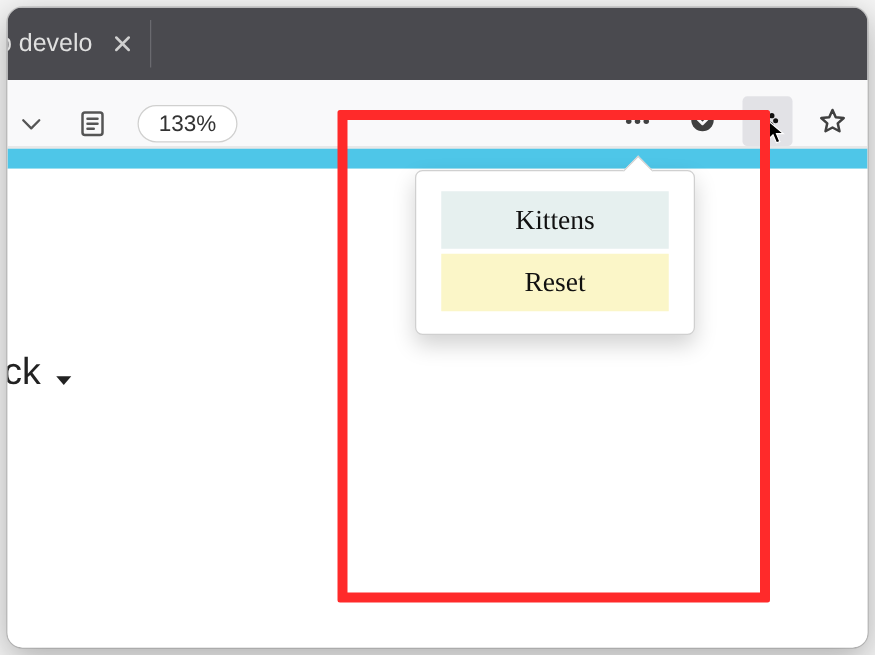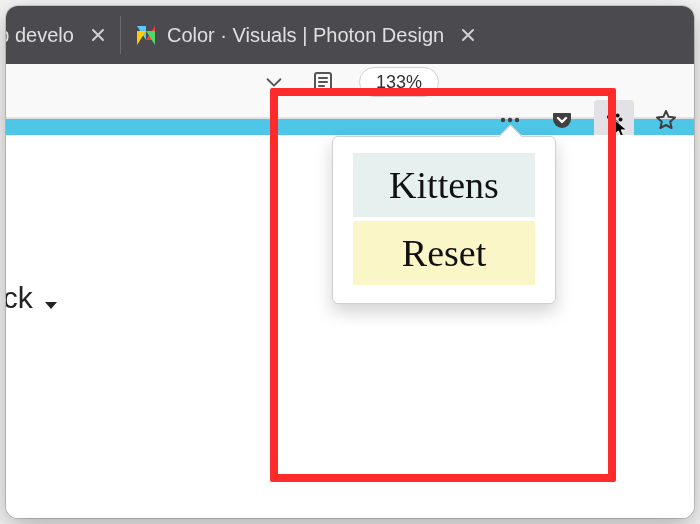--- a/index.html
+++ b/index.html
@@ -78,23 +78,22 @@
       color: #d0d0d0;
     }
     .tab-close svg { width: 16px; height: 16px; }
 
     
     .toolbar {
       height: 54px;
       background: #f9f9fa;
       border-bottom: 1px solid #e2e2e2;
       display: flex;
-      align-items: center;
+      align-items: flex-end;
       padding: 0 6px 0 0;
-      flex-direction: column;
     }
     .tb-left {
       display: flex;
       align-items: center;
       gap: 22px;
       padding-left: 6px;
     }
     .tb-btn {
       height: 36px;
       display: flex;
@@ -205,21 +204,21 @@
     }
     .popup-inner {
       padding: 12px 20px 14px 20px;
     }
     .popup button.choice {
       display: block;
       width: 100%;
       border: none;
       margin: 4px 0;
       padding: 10px 0;
-      font-size: 38px;
+      font-size: 22px;
       font-family: Georgia, 'Times New Roman', serif;
       background: #e6f0ef;
       color: #111;
       cursor: pointer;
     }
     .popup button.reset {
       background: #fbf6c8;
     }
   </style>
 </head>
@@ -233,34 +232,20 @@
       <span class="tab-title">e Web develo</span>
       <span class="tab-close">
         <svg viewBox="0 0 16 16">
             <path d="M3 3 L13 13 M13 3 L3 13" stroke="currentColor" stroke-width="2" fill="none" stroke-linecap="round"></path>
           </svg>
       </span>
     </div>
 
     <div class="tab-sep"></div>
 
-    <div class="tab">
-      <span class="favicon">
-        <span class="tri t1"></span>
-          <span class="tri t2"></span>
-          <span class="tri t3"></span>
-          <span class="tri t4"></span>
-      </span>
-      <span class="tab-title">Color · Visuals | Photon Design</span>
-      <span class="tab-close">
-        <svg viewBox="0 0 16 16">
-            <path d="M3 3 L13 13 M13 3 L3 13" stroke="currentColor" stroke-width="2" fill="none" stroke-linecap="round"></path>
-          </svg>
-      </span>
-    </div>
 
   </div>
 
   <div class="toolbar">
     <div class="tb-left">
       <div class="tb-btn chevron-down">
         <svg viewBox="0 0 24 24" width="22" height="22">
             <path d="M5 9l7 7 7-7" stroke="currentColor" stroke-width="2" fill="none" stroke-linecap="round" stroke-linejoin="round"></path>
           </svg>
       </div>

